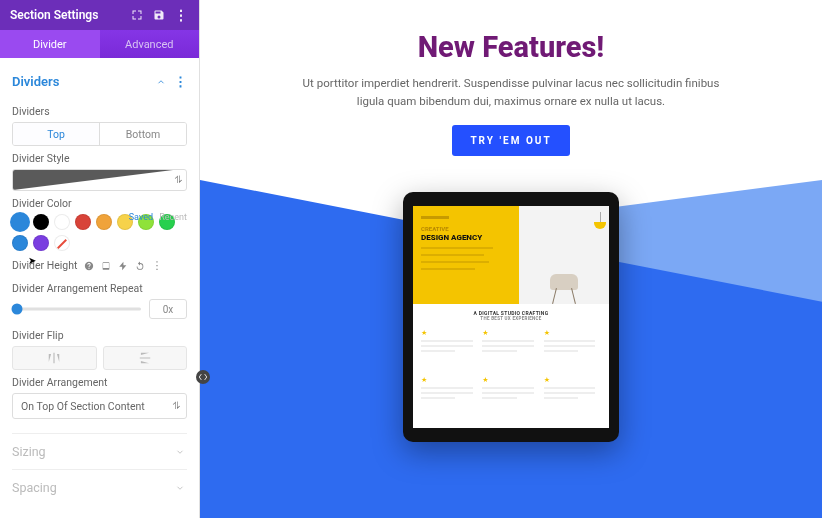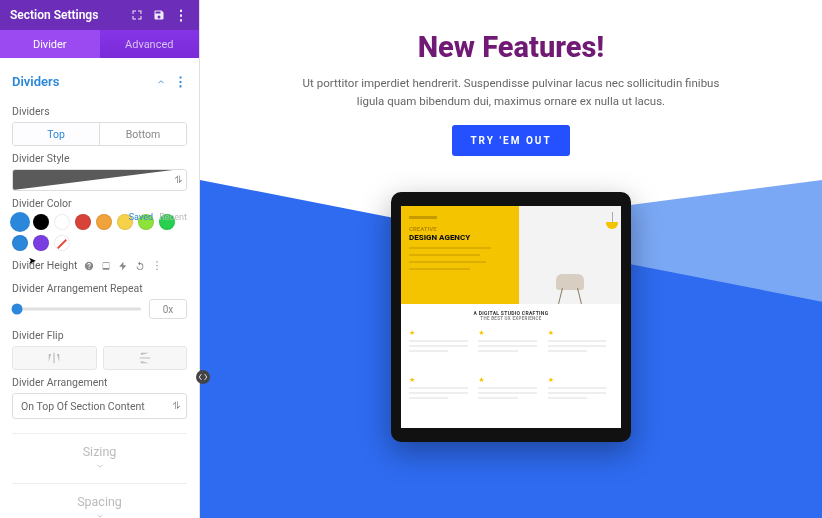--- a/index.html
+++ b/index.html
@@ -56,21 +56,21 @@
   .thumb { position:absolute; width:11px; height:11px; background:#2b87da; border-radius:50%; top:50%; transform:translate(-50%,-50%); cursor:grab; }
   .valbox { width:38px; height:20px; border:1px solid #ddd; border-radius:3px; font-size:10px; color:#888; display:flex; align-items:center; justify-content:center; }
 
   .flip-row { display:flex; gap:6px; }
   .flip-btn { flex:1; height:24px; border:1px solid #e5e5e5; background:#f7f7f7; border-radius:3px; display:flex; align-items:center; justify-content:center; cursor:pointer; }
   .flip-btn svg { width:14px; height:14px; fill:#bbb; }
 
   .select { height:26px; border:1px solid #ddd; border-radius:3px; font-size:10.5px; color:#666; display:flex; align-items:center; padding:0 8px; margin-top:2px; position:relative; cursor:pointer; }
   .select .dd-handle { right:6px; top:6px; }
 
-  .closed-group { display:flex; align-items:center; font-size:12.5px; color:#bbb; padding:10px 0; border-top:1px solid #eee; cursor:pointer;flex-direction:column; }
+  .closed-group { display:flex; align-items:center; font-size:12.5px; color:#bbb; padding:10px 0; border-top:1px solid #eee; cursor:pointer; }
   .closed-group:first-of-type { margin-top:14px; }
   .closed-group .sp { flex:1; }
   .closed-group .chev svg { stroke:#bbb; }
 
   .meta { position:absolute; top:212px; right:12px; font-size:9px; }
   .meta .saved { color:#2b87da; margin-right:4px; }
   .meta .recent { color:#bbb; }
 
   .drag-pill { position:absolute; left:196px; top:370px; width:14px; height:14px; background:#444; border-radius:50%; display:flex; align-items:center; justify-content:center; z-index:5; cursor:ew-resize; }
   .drag-pill svg { width:10px; height:10px; stroke:#fff; fill:none; stroke-width:2; }
@@ -79,21 +79,21 @@
   .preview { flex:1; position:relative; background:#fff; overflow:hidden; }
   .hero { text-align:center; padding:30px 40px 20px; }
   .hero h1 { font-size:29px; font-weight:800; color:#701a75; margin-bottom:10px; }
   .hero p { font-size:11.5px; color:#666; line-height:1.6; max-width:430px; margin:0 auto 14px; }
   .cta { display:inline-block; background:#2450ff; color:#fff; font-size:10px; letter-spacing:2px; font-weight:700; padding:10px 18px; border-radius:3px; cursor:pointer; }
 
   .bluewrap { position:absolute; left:0; right:0; top:180px; bottom:0; }
   .tri-light { position:absolute; inset:0; background:#7ba8f5; clip-path: polygon(0 24%, 100% 0, 100% 100%, 0 100%); }
   .tri-dark  { position:absolute; inset:0; background:#2e6bf0; clip-path: polygon(0 0, 100% 36%, 100% 100%, 0 100%); }
 
-  .tablet { position:absolute; left:50%; top:192px; transform:translateX(-50%); width:240px; height:250px; background:#111; border-radius:10px; padding:14px 10px; box-shadow:0 10px 30px rgba(0,0,0,.35); }
+  .tablet { position:absolute; left:50%; top:192px; transform:translateX(-50%); width:216px; height:250px; background:#111; border-radius:10px; padding:14px 10px; box-shadow:0 10px 30px rgba(0,0,0,.35); }
   .tscreen { width:100%; height:100%; background:#fff; display:flex; flex-direction:column; }
   .ts-top { flex:0 0 44%; display:flex; }
   .ts-yellow { flex:1; background:#f4c400; padding:10px 8px; }
   .ts-yellow .k1 { width:28px; height:3px; background:#c79a00; margin-bottom:6px; }
   .ts-yellow .t1 { font-size:6px; color:#b88900; font-weight:700; }
   .ts-yellow .t2 { font-size:8px; color:#111; font-weight:800; margin-top:1px; }
   .ts-yellow .ln { height:2px; background:#dcae00; margin-top:5px; width:80%; }
   .ts-right { flex:1; background:#f3f3f3; position:relative; display:flex; align-items:flex-end; justify-content:center; }
   .lamp { position:absolute; right:6px; top:6px; width:16px; height:26px; }
   .lamp::before { content:""; position:absolute; right:2px; top:0; width:1px; height:10px; background:#aaa; }

